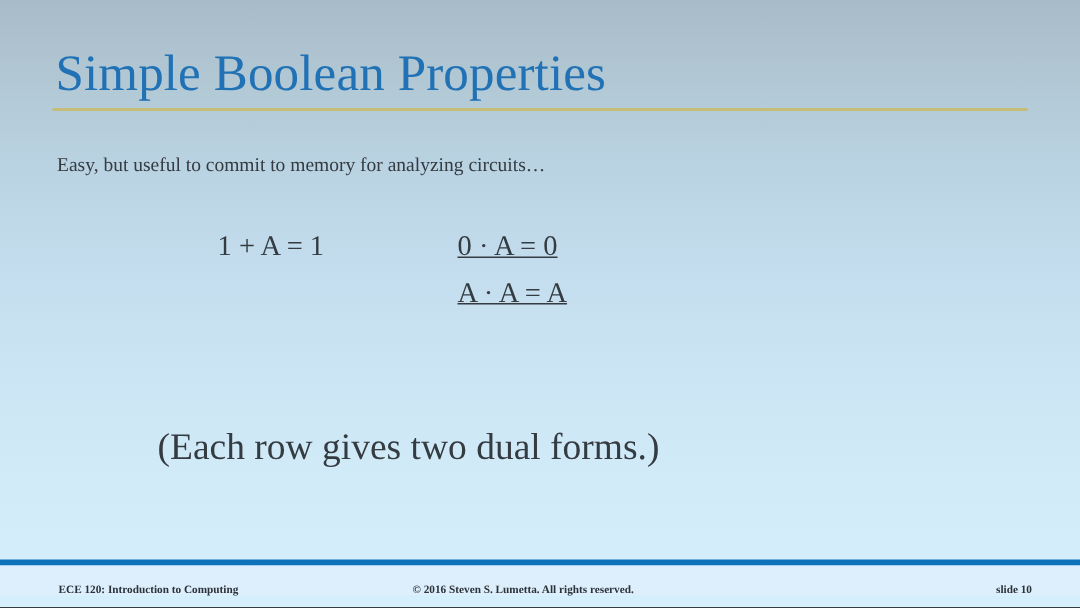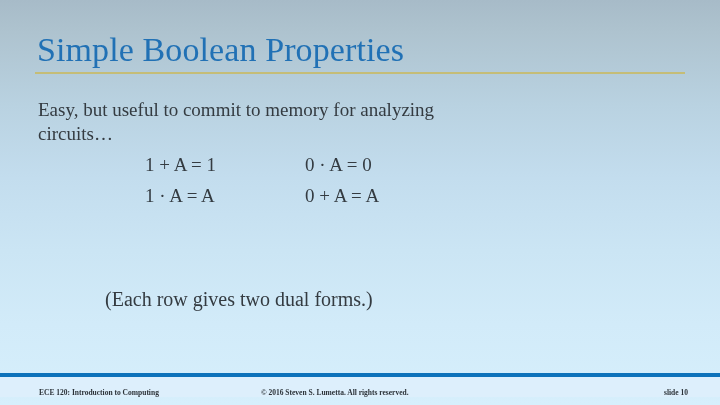--- a/index.html
+++ b/index.html
@@ -43,21 +43,21 @@
     height: 2px;
     background: #c5bd77;
   }
 
   
   #intro {
     position: absolute;
     left: 38px;
     top: 98px;
     width: 470px;
-    font-size: 19px;
+    font-size: 13px;
     line-height: 24px;
     color: #343b41;
   }
 
   
   #equations {
     position: absolute;
     left: 0;
     top: 152px;
     width: 720px;
@@ -68,27 +68,27 @@
   }
   .eq-cell {
     position: absolute;
     top: 0;
     font-size: 19px;
     line-height: 26px;
     color: #343b41;
     white-space: nowrap;
   }
   .eq-col-1 { left: 145px; }
-  .eq-col-2 { left: 305px; }
+  .eq-col-2 { left: 305px; text-decoration: underline; }
 
   #dual-note {
     position: absolute;
     left: 105px;
     top: 286px;
-    font-size: 20px;
+    font-size: 25px;
     line-height: 26px;
     color: #343b41;
     white-space: nowrap;
   }
 
   
   #footer-bar {
     position: absolute;
     left: 0;
     top: 373px;
@@ -106,43 +106,40 @@
   }
   .footer-text {
     position: absolute;
     font-family: "Liberation Serif", "DejaVu Serif", serif;
     font-size: 7.5px;
     font-weight: bold;
     color: #2b3238;
     white-space: nowrap;
   }
   #footer-course { left: 39px;  top: 11px; }
-  #footer-copyright { left: 261px; top: 11px; text-align: right; }
+  #footer-copyright { left: 275px; top: 11px; text-align: right; }
   #footer-slide { right: 32px; top: 11px; }
 </style>
 </head>
 <body>
 
 <div id="slide">
 
   <div id="title">Simple Boolean Properties</div>
   <div id="title-rule"></div>
 
   <div id="intro">Easy, but useful to commit to memory for analyzing circuits…</div>
 
   <div id="equations">
     <div class="eq-row">
       <div class="eq-cell eq-col-1">1 + A = 1</div>
       <div class="eq-cell eq-col-2">0 · A = 0</div>
     </div>
     <div class="eq-row">
-      <div class="eq-cell eq-col-1">1 · A = A</div>
-      <div class="eq-cell eq-col-2">0 + A = A</div>
-    </div>
-    <div class="eq-row">
+      <div class="eq-cell eq-col-2">A · A = A</div>
     </div>
   </div>
 
   <div id="dual-note">(Each row gives two dual forms.)</div>
 
   <div id="footer-bar"></div>
   <div id="footer-strip">
     <div class="footer-text" id="footer-course">ECE 120: Introduction to Computing</div>
     <div class="footer-text" id="footer-copyright">© 2016 Steven S. Lumetta.  All rights reserved.</div>
     <div class="footer-text" id="footer-slide">slide 10</div>

